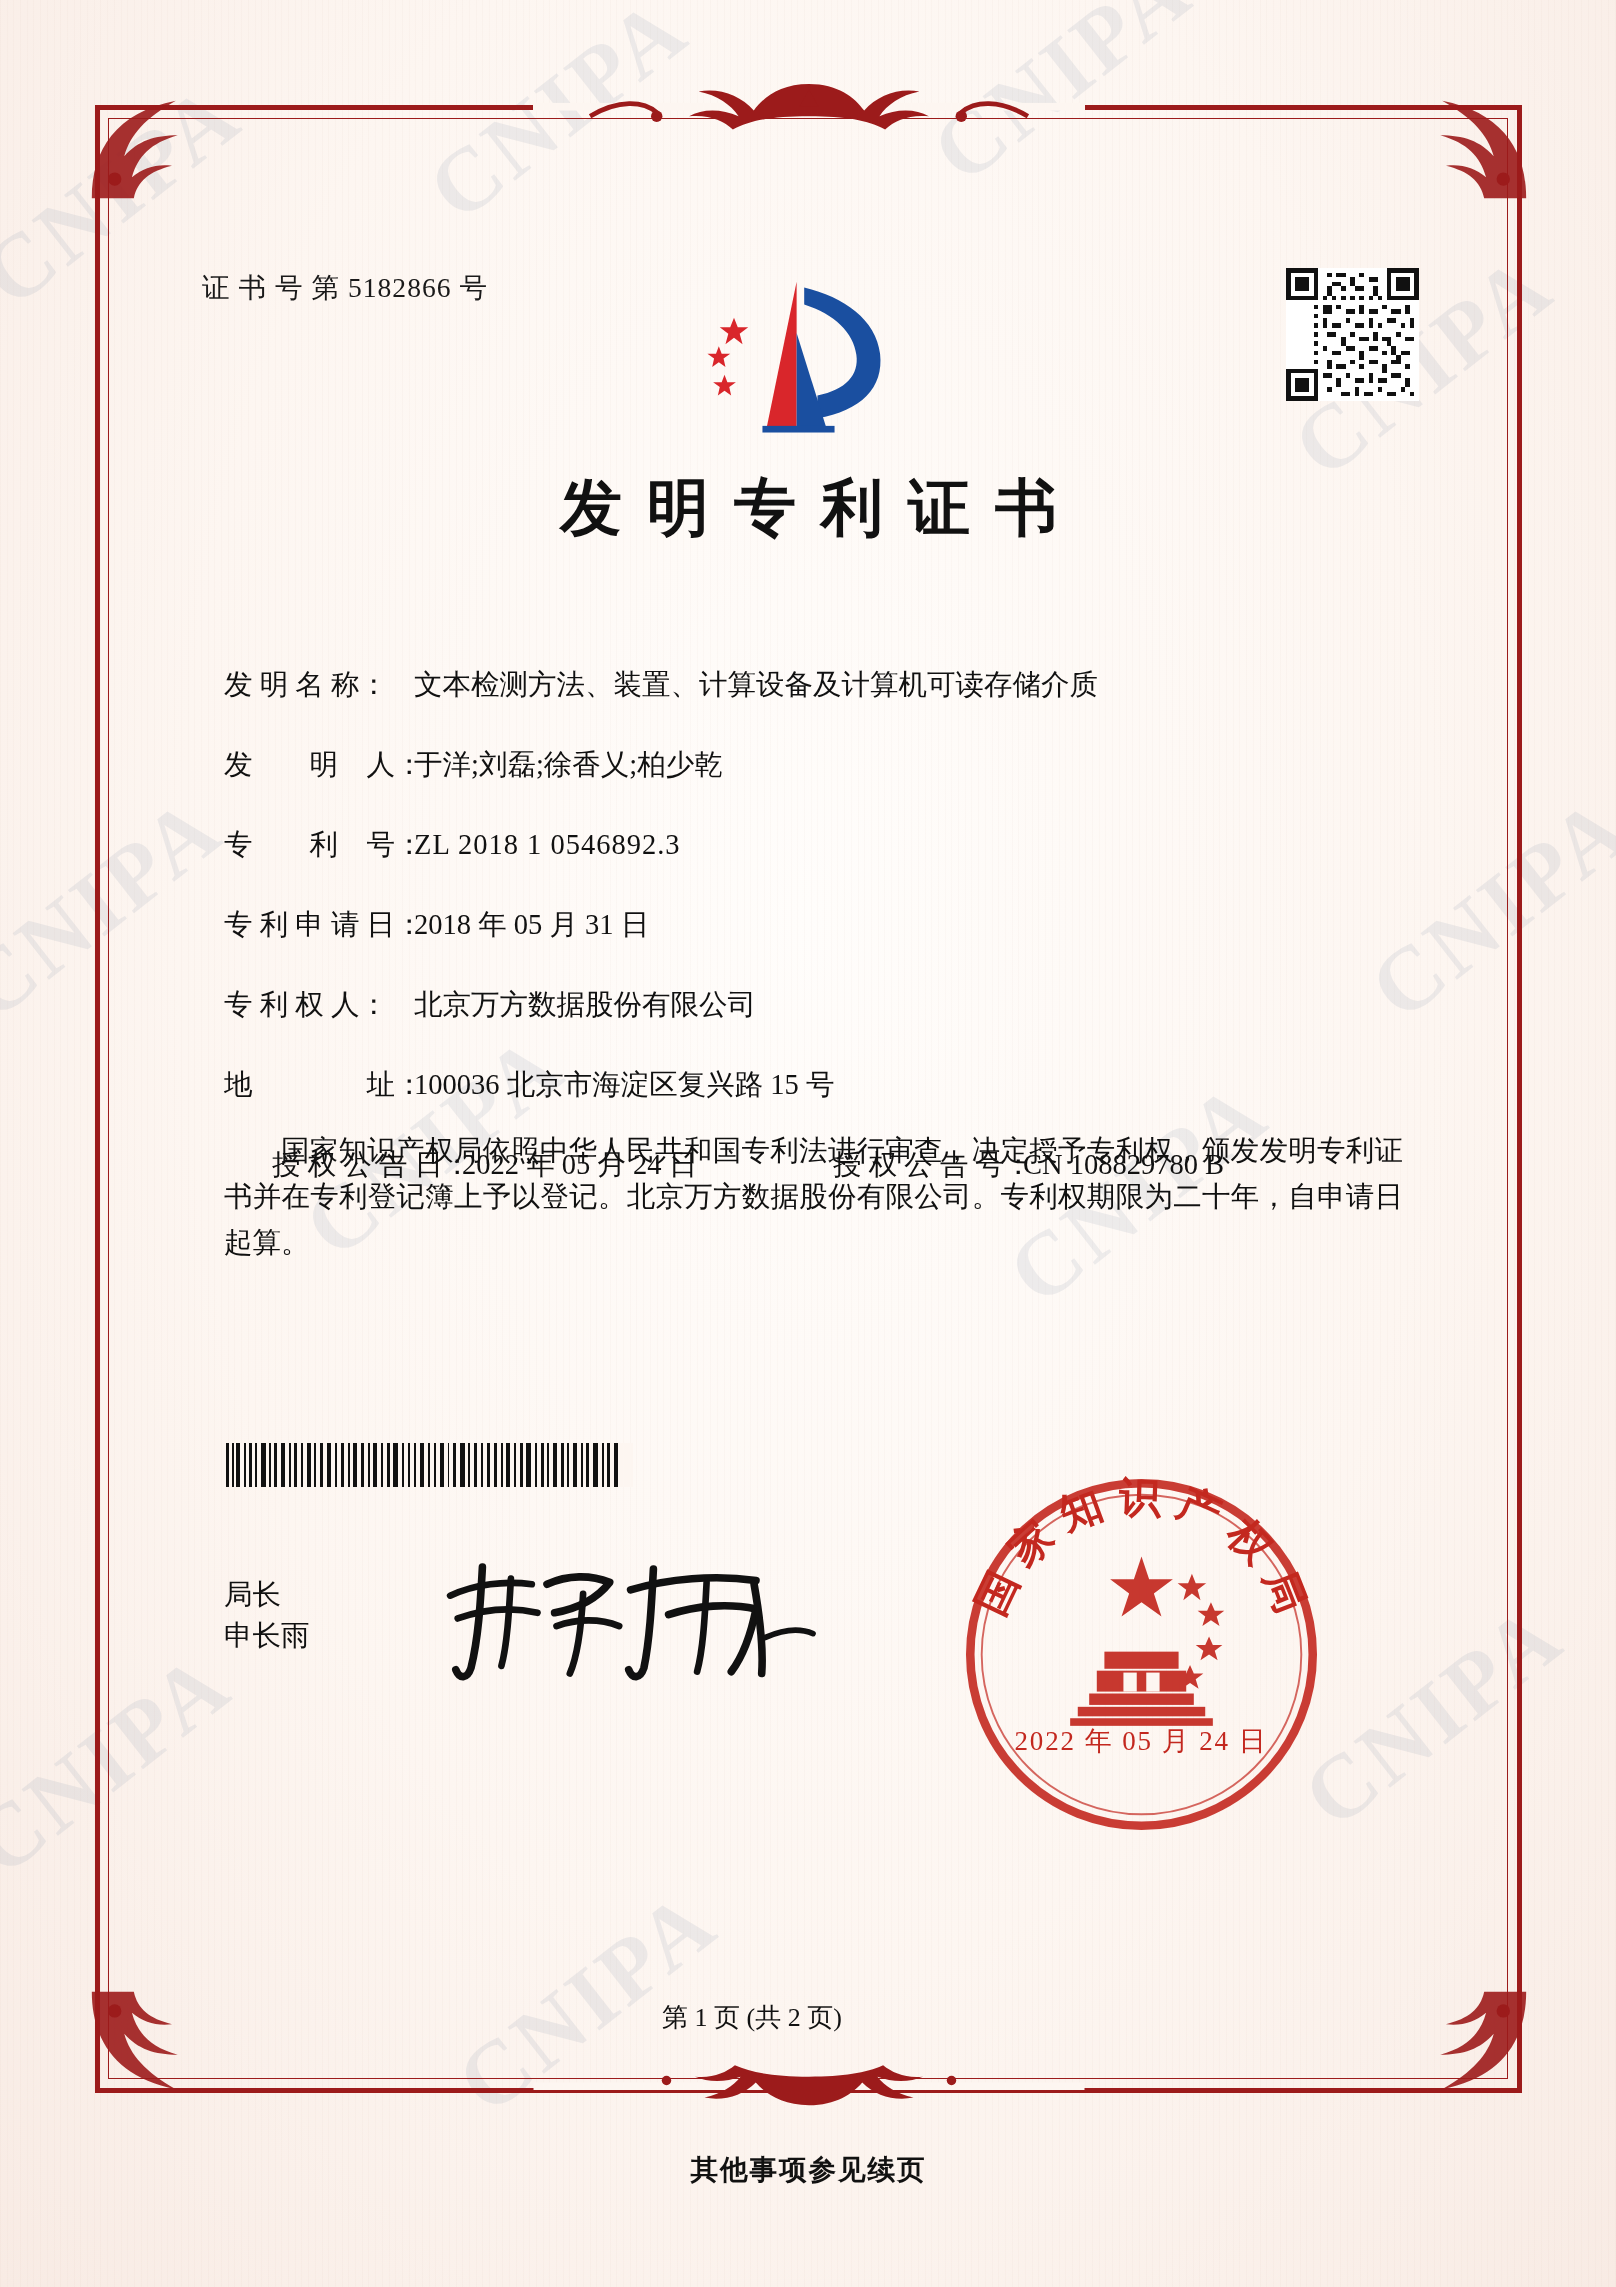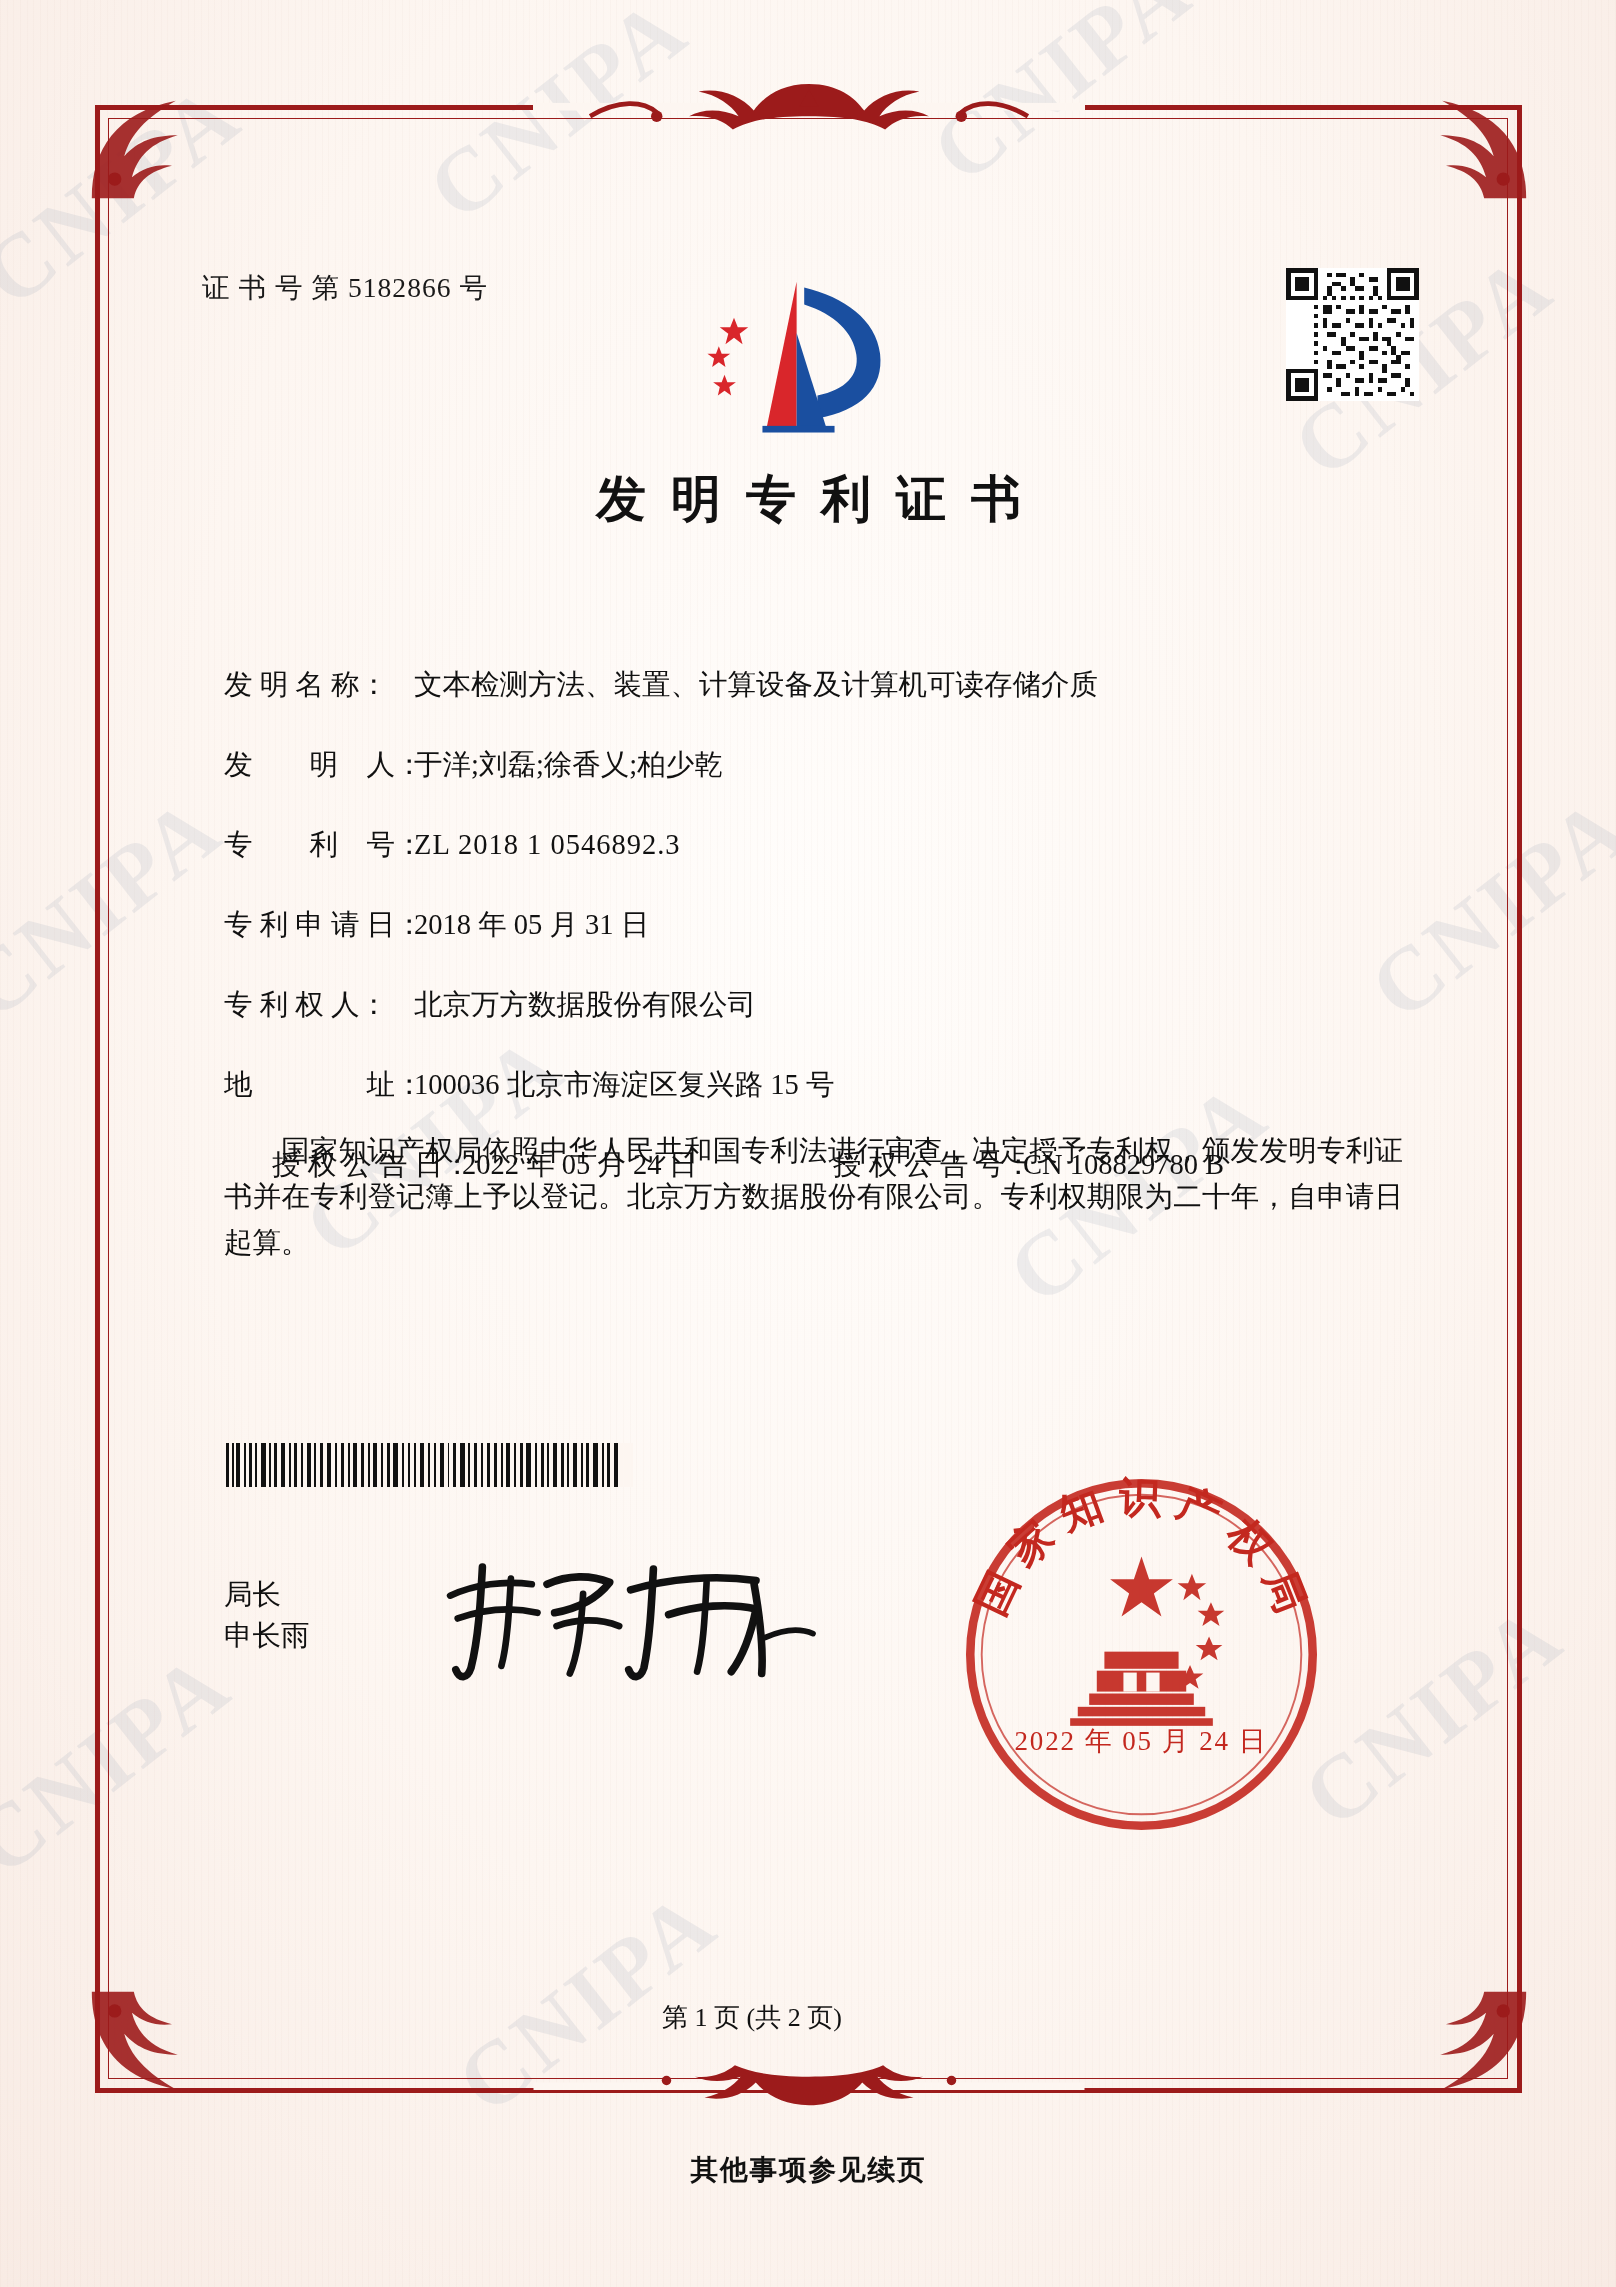--- a/index.html
+++ b/index.html
@@ -132,21 +132,21 @@
     height: 166px;
   }
 
   
   .doc-title {
     position: absolute;
     left: 0;
     top: 466px;
     width: 1617px;
     text-align: center;
-    font-size: 50px;
+    font-size: 62px;
     font-weight: bold;
     letter-spacing: 25px;
     text-indent: 25px;
     color: #111;
     font-family: "Liberation Serif", "DejaVu Serif", serif;
   }
 
   
   .fields {
     position: absolute;

